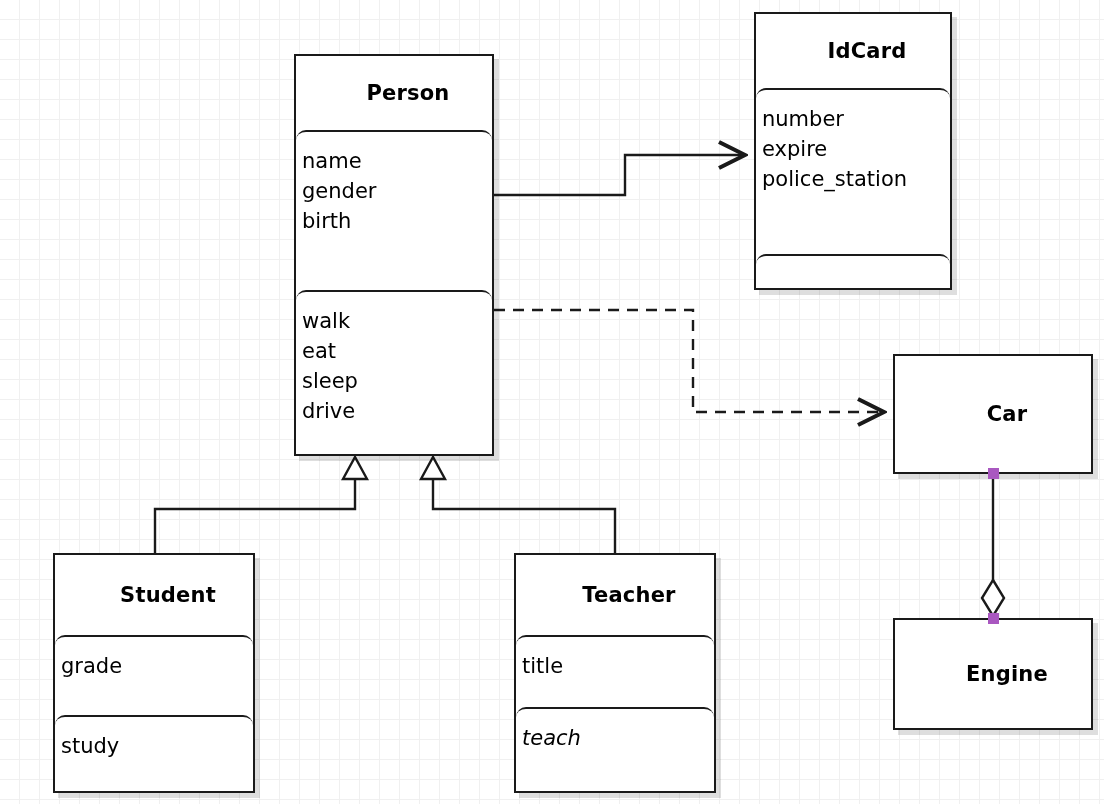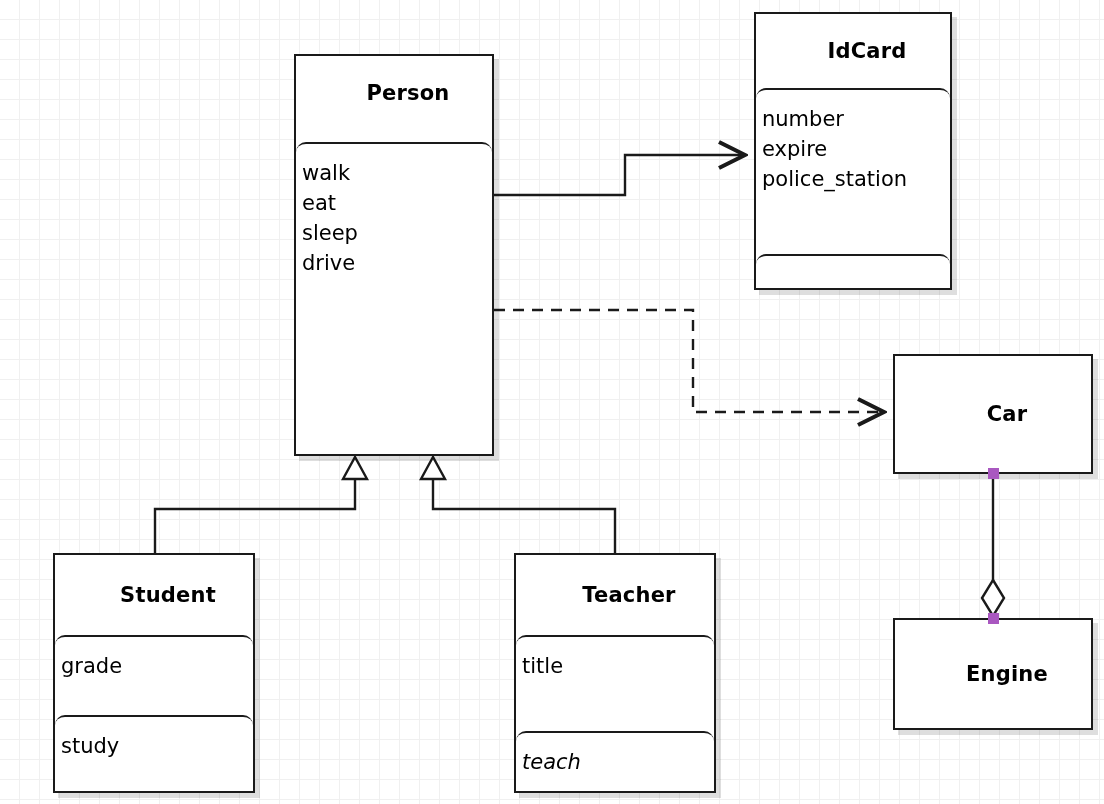--- a/index.html
+++ b/index.html
@@ -108,22 +108,27 @@
 
     <g>
       <path d="M 993 473 L 993 582" fill="none" stroke="#1a1a1a" stroke-width="2.4"></path>
       <polygon points="993,580 1004,598 993,616 982,598" fill="#ffffff" stroke="#1a1a1a" stroke-width="2.4"></polygon>
     </g>
   </svg>
 
   <div class="handle" style="left:988px; top:468px;"></div>
   <div class="handle" style="left:988px; top:613px;"></div>
 
-  <div class="uml-class" style="left:294px; top:54px; width:200px; height:402px;gap:12px;">
+  <div class="uml-class" style="left:294px; top:54px; width:200px; height:402px;">
     <div class="compartment comp-title" style="height:74px;">Person</div>
+    <div class="compartment comp-body" style="height:160px;">
+      <div class="member">name</div>
+      <div class="member">gender</div>
+      <div class="member">birth</div>
+    </div>
     <div class="compartment comp-body" style="flex:1;">
       <div class="member">walk</div>
       <div class="member">eat</div>
       <div class="member">sleep</div>
       <div class="member">drive</div>
     </div>
   </div>
 
   <div class="uml-class" style="left:754px; top:12px; width:198px; height:278px;">
     <div class="compartment comp-title" style="height:74px;">IdCard</div>
@@ -148,21 +153,21 @@
     <div class="compartment comp-body" style="height:80px;">
       <div class="member">grade</div>
     </div>
     <div class="compartment comp-body" style="flex:1;">
       <div class="member">study</div>
     </div>
   </div>
 
   <div class="uml-class" style="left:514px; top:553px; width:202px; height:240px;">
     <div class="compartment comp-title" style="height:80px;">Teacher</div>
-    <div class="compartment comp-body" style="height:96px;">
+    <div class="compartment comp-body" style="height:72px;">
       <div class="member">title</div>
     </div>
     <div class="compartment comp-body" style="flex:1;font-style:italic;">
       <div class="member">teach</div>
     </div>
   </div>
 
 </div>
 
 </body></html>

